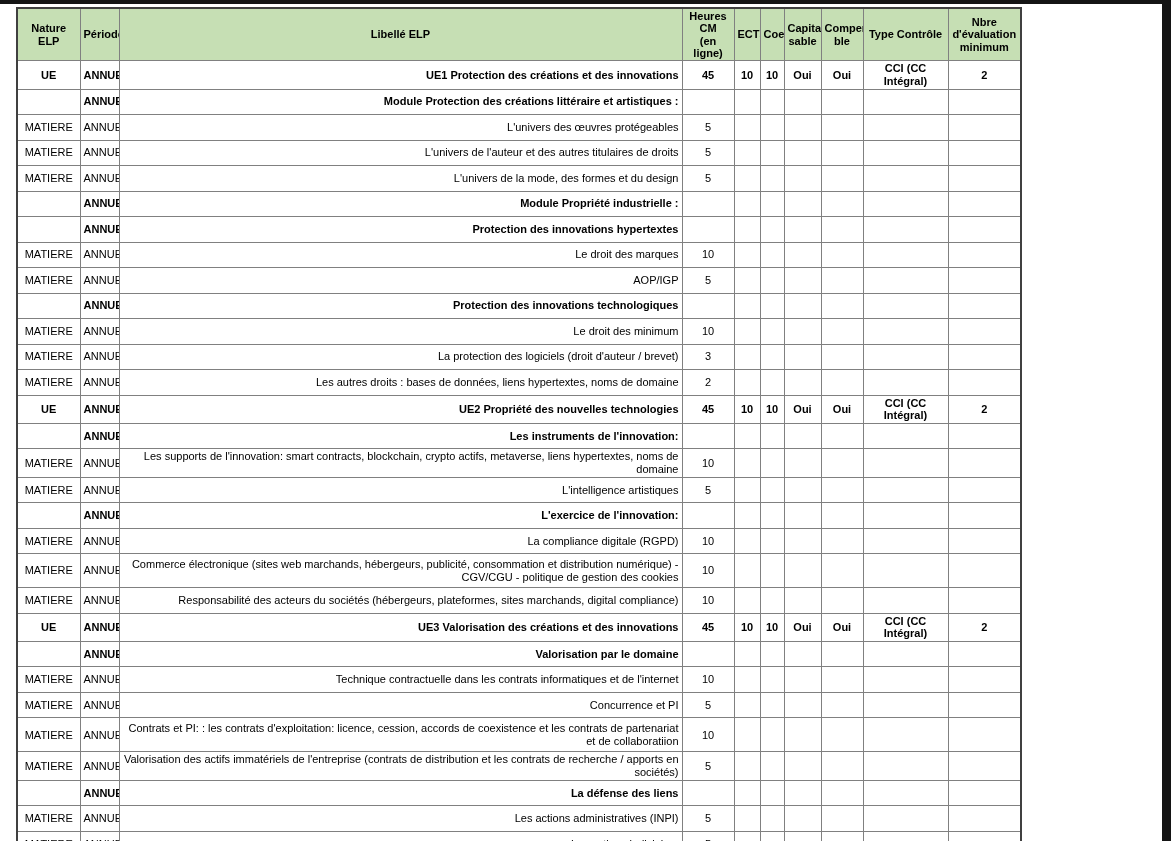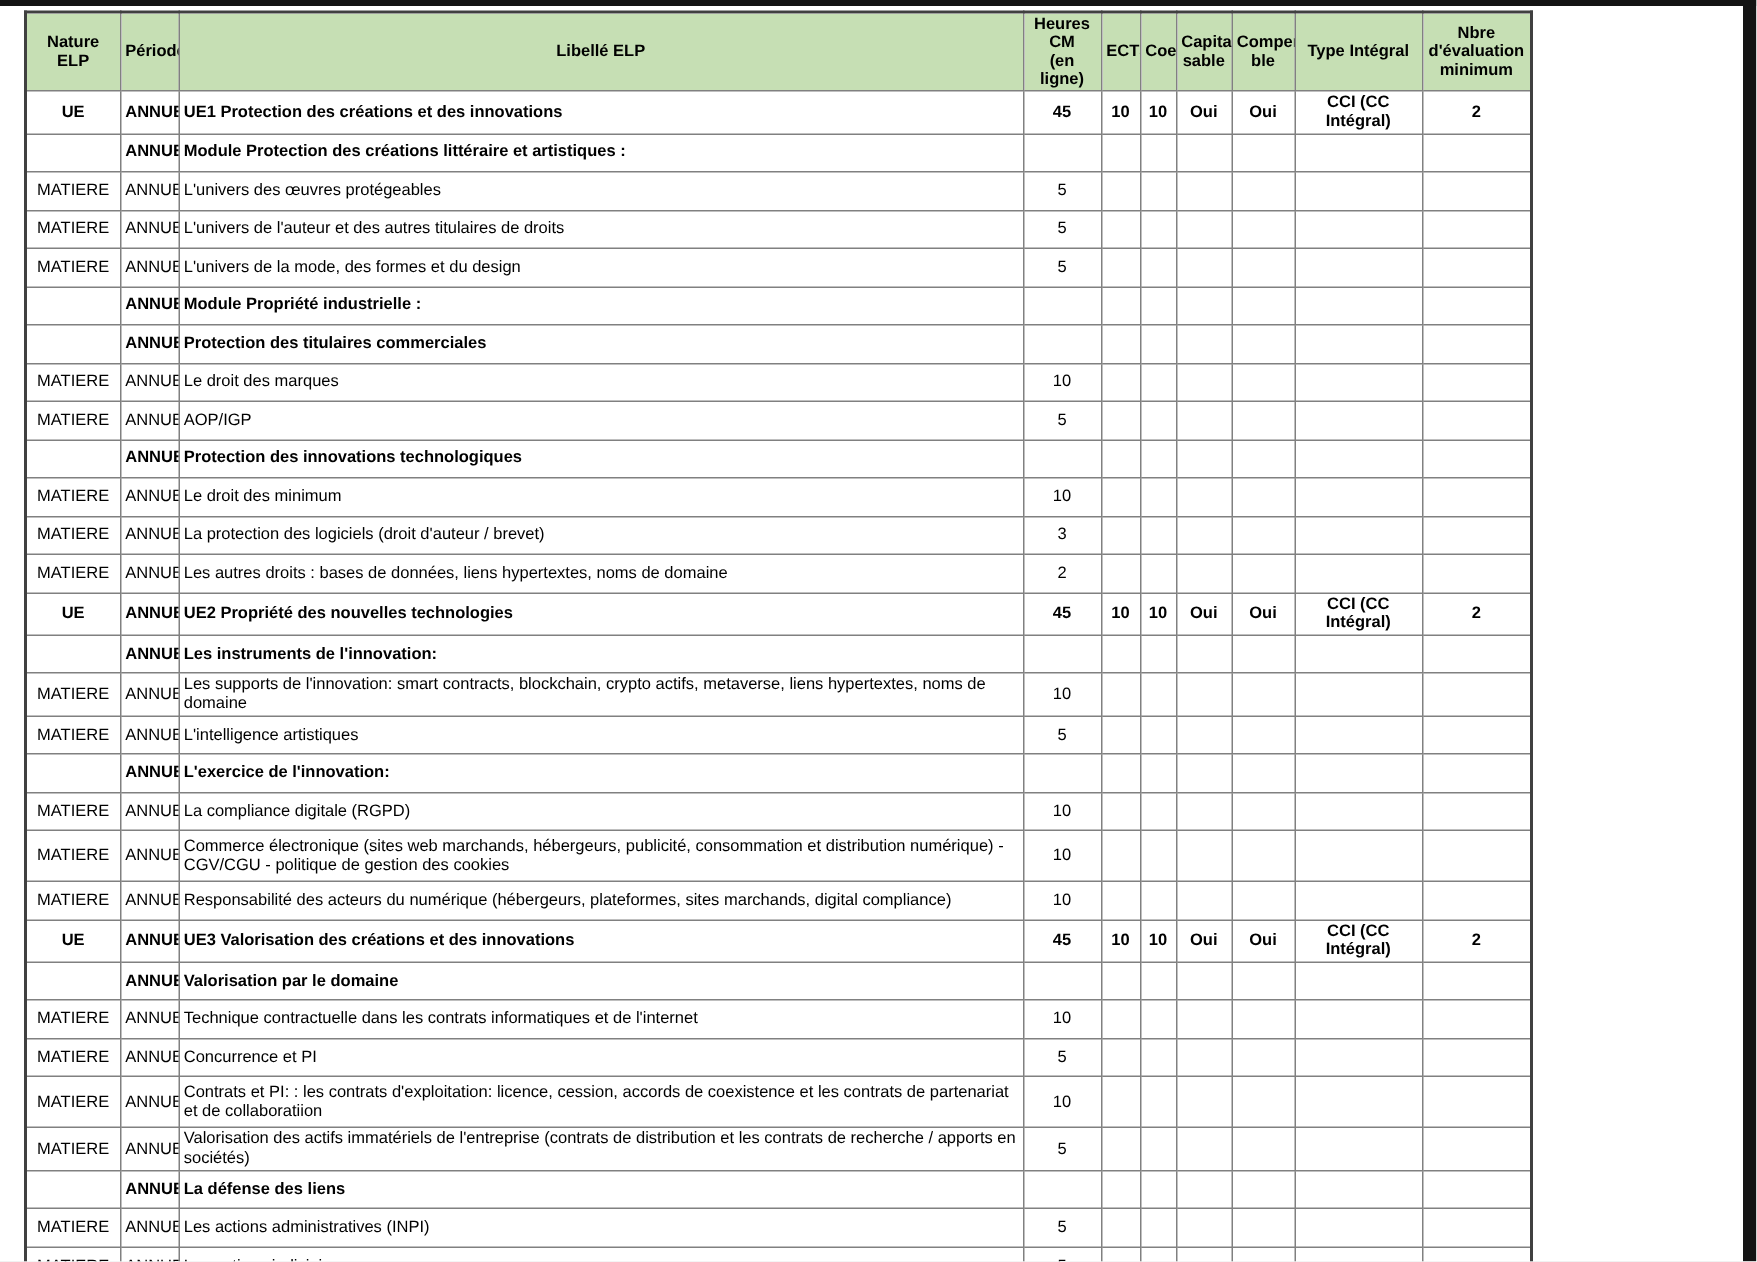--- a/index.html
+++ b/index.html
@@ -44,21 +44,21 @@
     white-space: pre-line;
     height: 34px;
     line-height: 1.12;
   }
   .elp-table td {
     text-align: center;
     height: 22.5px;
     line-height: 1.15;
     background: #ffffff;
   }
-  .elp-table td.libelle { text-align: left; }
+  .elp-table td.libelle { text-align: right; }
   tr.ue td { font-weight: bold; }
   tr.section td.periode, tr.section td.libelle { font-weight: bold; }
   tr.tall td { height: 31px; }
 </style>
 </head>
 <body>
 
 <div class="screen" style="--header-bg: #c6dfb4; --total-bg: #f3aa7c; --bar-color: #141414;">
   <div class="top-bar"></div>
   <div class="right-bar"></div>
@@ -82,21 +82,21 @@
         <th>Période</th>
         <th>Libellé ELP</th>
         <th>Heures CM
 (en ligne)</th>
         <th>ECTS</th>
         <th>Coeff</th>
         <th>Capitali
 sable</th>
         <th>Compensa
 ble</th>
-        <th>Type  Intégral</th>
+        <th>Type  Contrôle</th>
         <th>Nbre
 d'évaluation
 minimum</th>
       </tr>
     </thead>
     <tbody id="table-body">
         <tr class="ue">
           <td class="nature">UE</td>
           <td class="periode">ANNUEL</td>
           <td class="libelle">UE1 Protection des créations et des innovations</td>
@@ -164,21 +164,21 @@
           <td class="ects"></td>
           <td class="coeff"></td>
           <td class="capitalisable"></td>
           <td class="compensable"></td>
           <td class="controle"></td>
           <td class="nbre"></td>
         </tr>
         <tr class="section">
           <td class="nature"></td>
           <td class="periode">ANNUEL</td>
-          <td class="libelle">Protection des titulaires commerciales</td>
+          <td class="libelle">Protection des innovations hypertextes</td>
           <td class="heures"></td>
           <td class="ects"></td>
           <td class="coeff"></td>
           <td class="capitalisable"></td>
           <td class="compensable"></td>
           <td class="controle"></td>
           <td class="nbre"></td>
         </tr>
         <tr class="matiere">
           <td class="nature">MATIERE</td>
@@ -332,21 +332,21 @@
           <td class="ects"></td>
           <td class="coeff"></td>
           <td class="capitalisable"></td>
           <td class="compensable"></td>
           <td class="controle"></td>
           <td class="nbre"></td>
         </tr>
         <tr class="matiere">
           <td class="nature">MATIERE</td>
           <td class="periode">ANNUEL</td>
-          <td class="libelle">Responsabilité des acteurs du numérique (hébergeurs, plateformes, sites marchands, digital compliance)</td>
+          <td class="libelle">Responsabilité des acteurs du sociétés (hébergeurs, plateformes, sites marchands, digital compliance)</td>
           <td class="heures">10</td>
           <td class="ects"></td>
           <td class="coeff"></td>
           <td class="capitalisable"></td>
           <td class="compensable"></td>
           <td class="controle"></td>
           <td class="nbre"></td>
         </tr>
         <tr class="ue">
           <td class="nature">UE</td>

